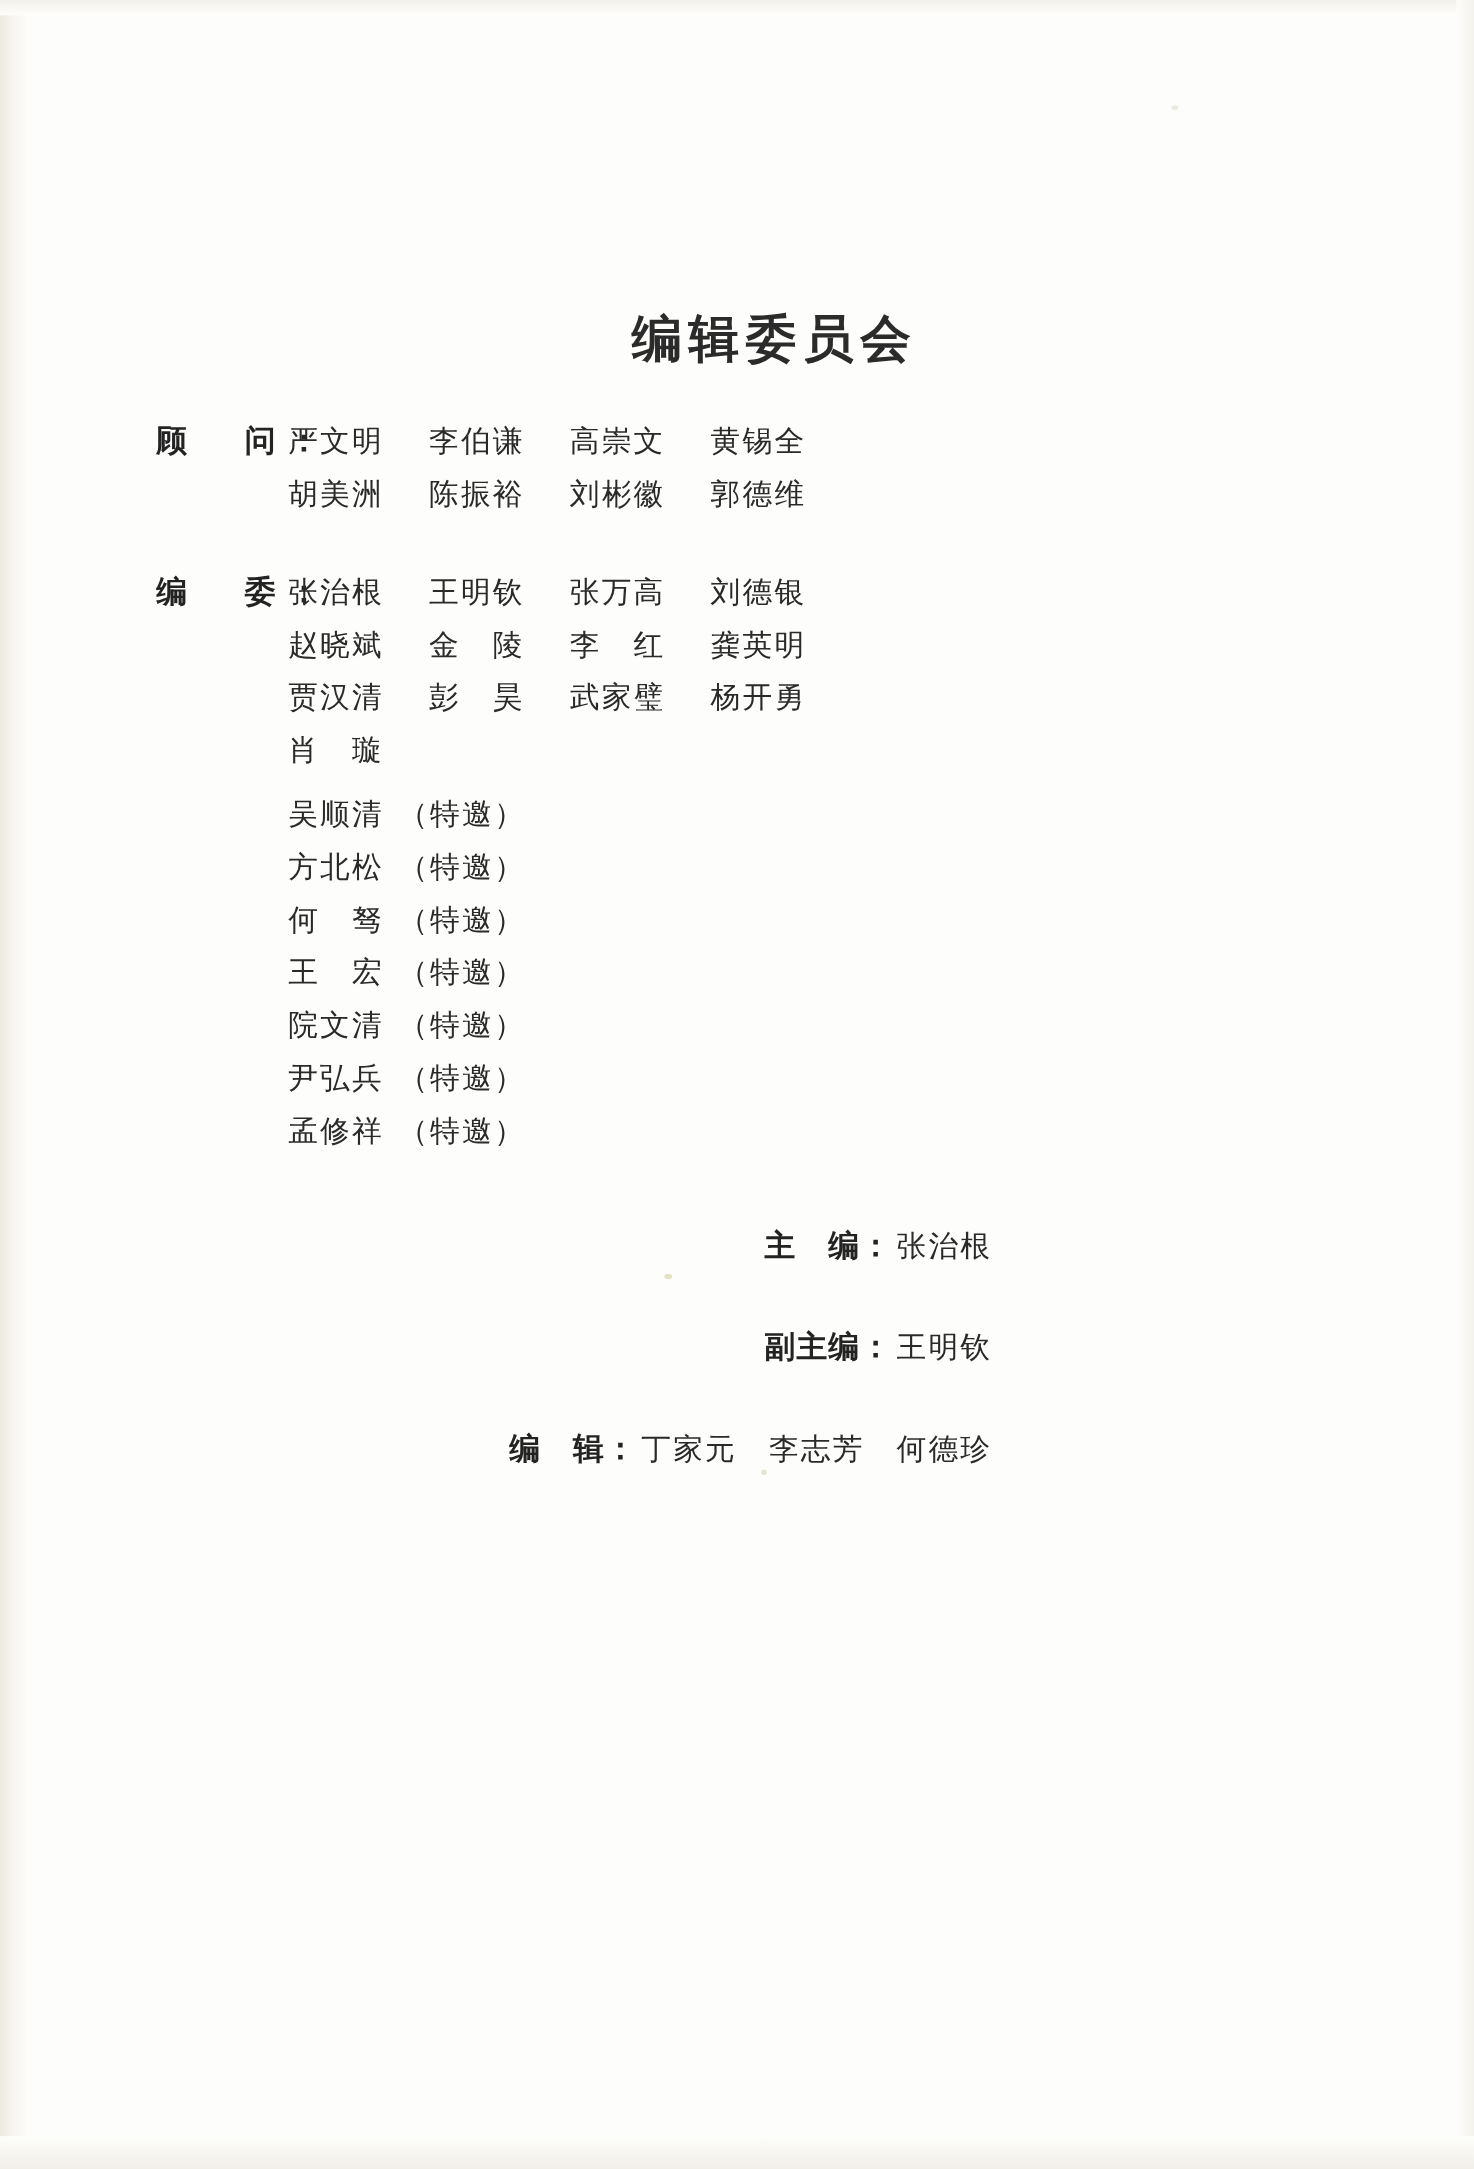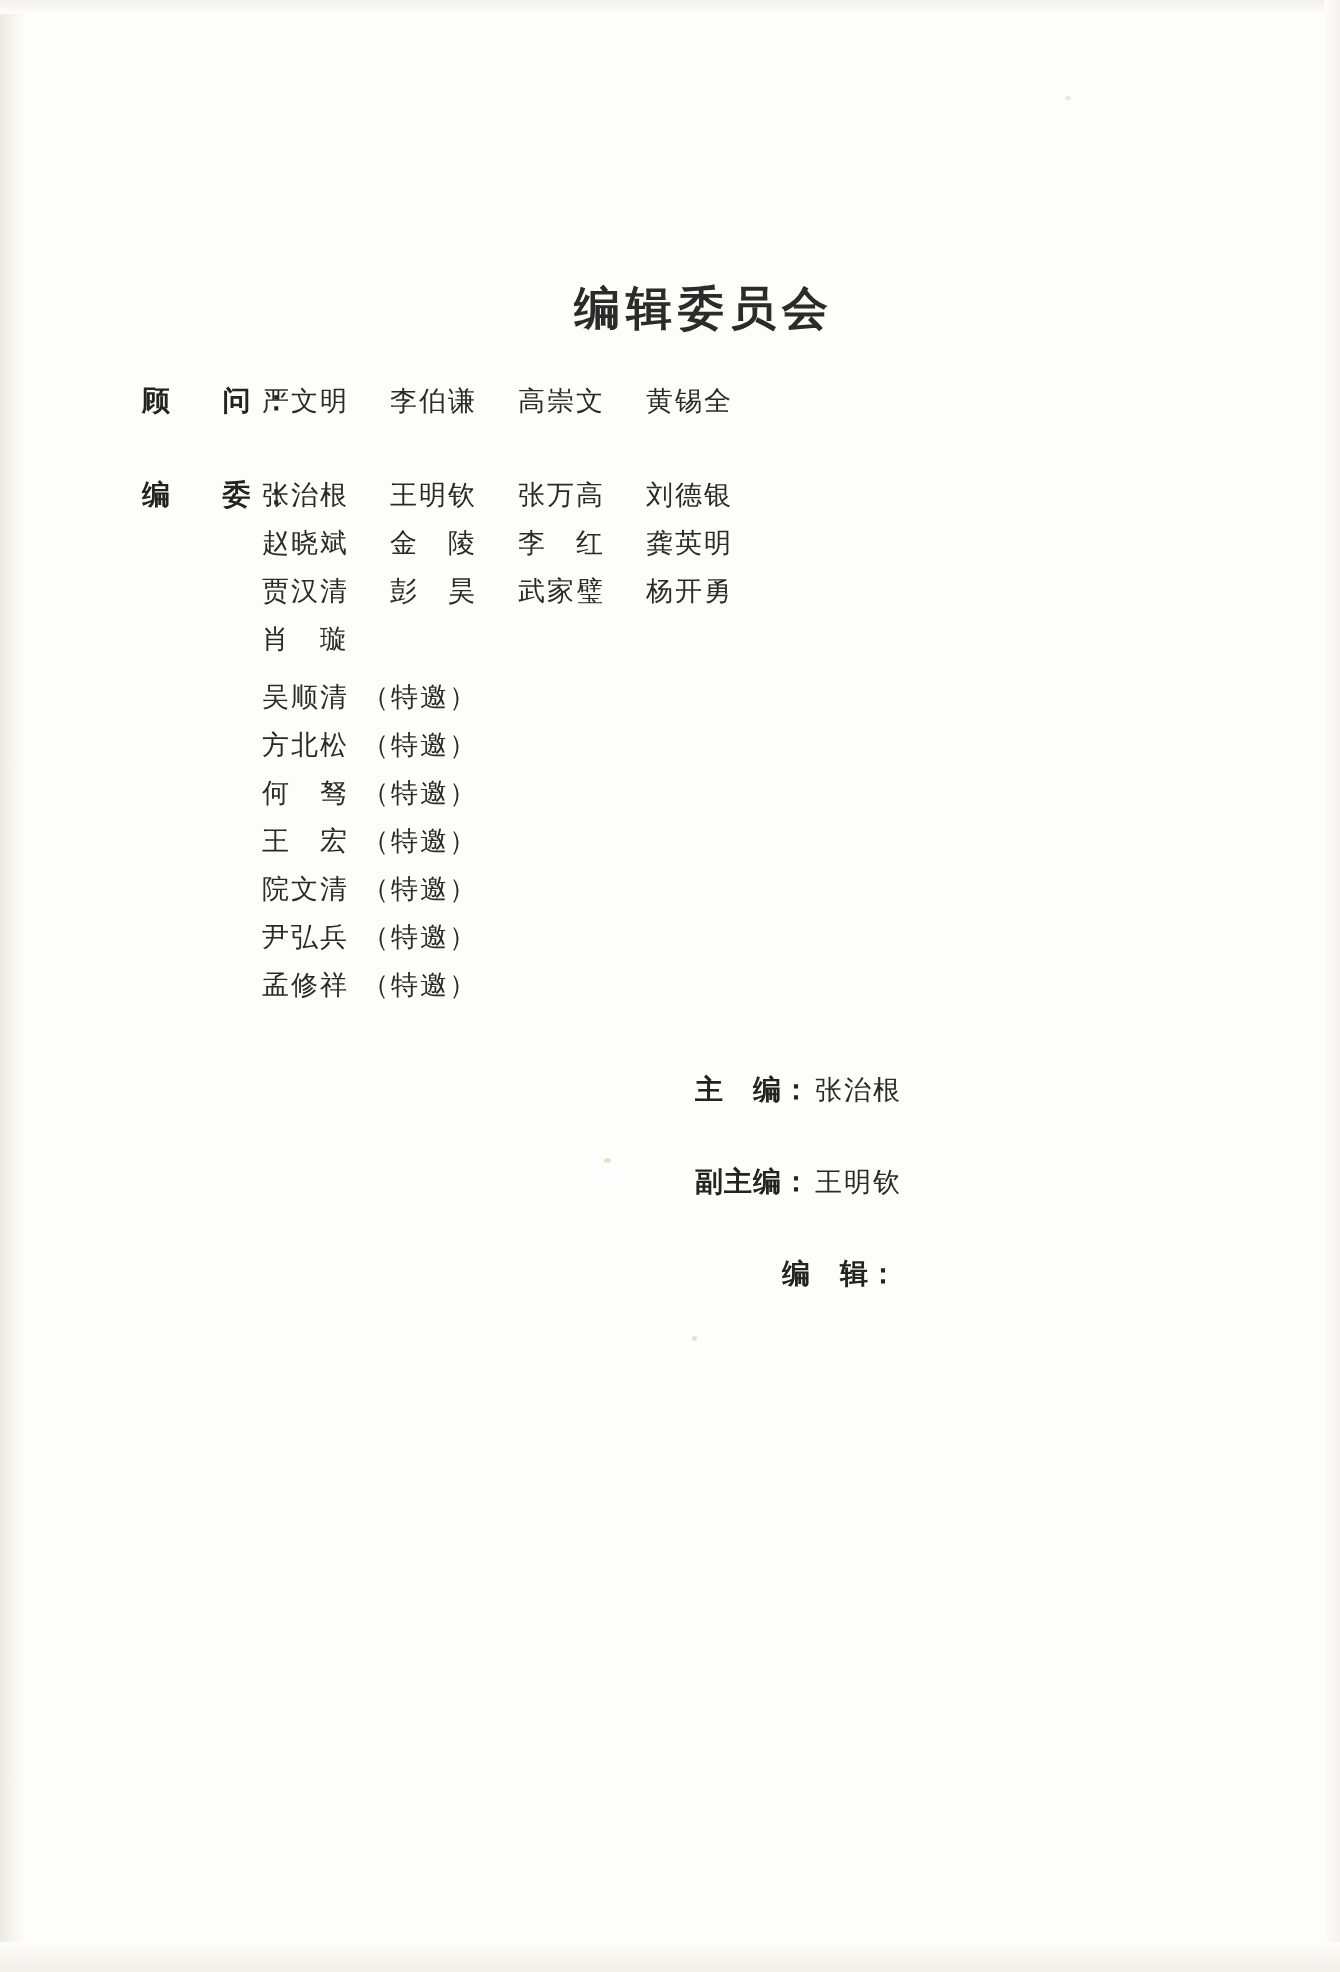--- a/index.html
+++ b/index.html
@@ -183,20 +183,26 @@
             <span>问</span>
             <span class="colon">：</span>
           </div>
           <div class="names">
             <div class="name-row">
               <span class="name">严文明</span>
               <span class="name">李伯谦</span>
               <span class="name">高崇文</span>
               <span class="name">黄锡全</span>
             </div>
+            <div class="name-row">
+              <span class="name">胡美洲</span>
+              <span class="name">陈振裕</span>
+              <span class="name">刘彬徽</span>
+              <span class="name">郭德维</span>
+            </div>
           </div>
         </div>
       </div>
 
       <div class="section" style="margin-top:52px;">
         <div class="row">
           <div class="label spaced">
             <span>编</span>
             <span style="display:inline-block;width:30px"></span>
             <span>委</span>
@@ -261,18 +267,19 @@
         <div class="single-row">
           <div class="label">主　编：</div>
           <div class="value">张治根</div>
         </div>
         <div class="single-row">
           <div class="label">副主编：</div>
           <div class="value">王明钦</div>
         </div>
         <div class="single-row" style="margin-bottom:0;">
           <div class="label">编　辑：</div>
+          <div class="value">丁家元　李志芳　何德珍</div>
         </div>
       </div>
 
     </div>
   </div>
 </div>
 
 </body></html>

